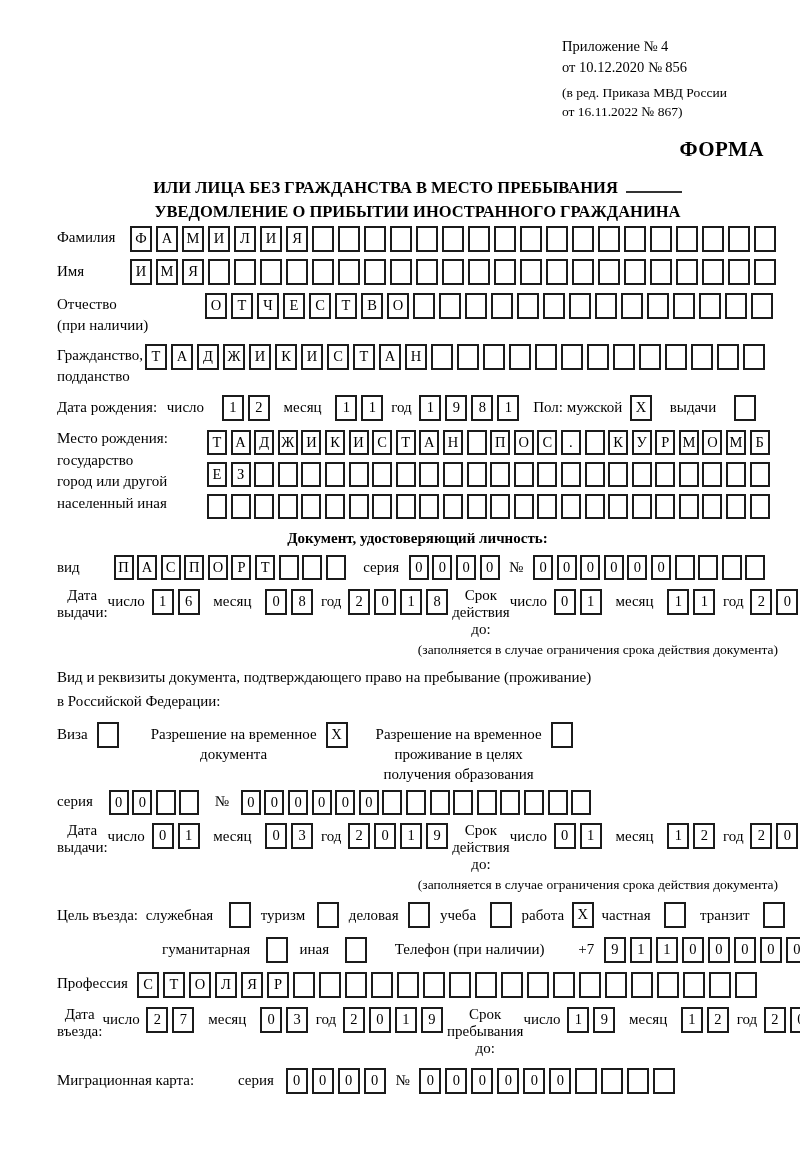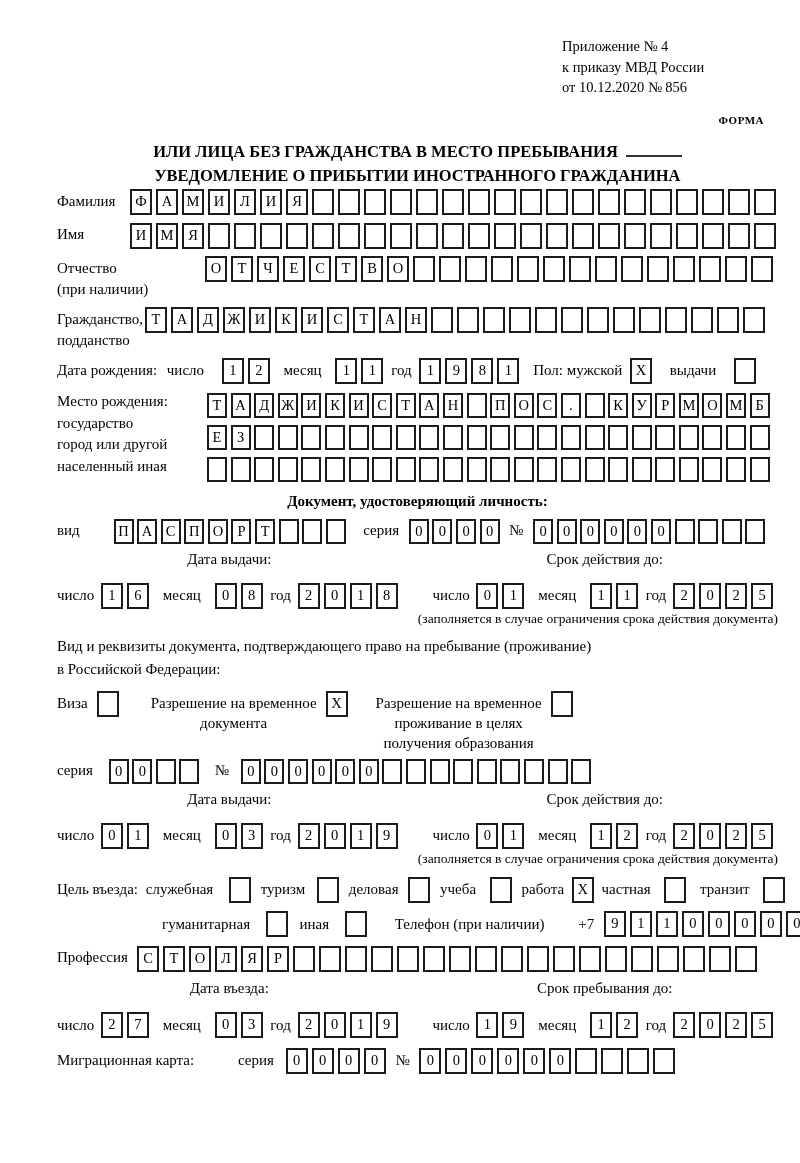--- a/index.html
+++ b/index.html
@@ -12,33 +12,33 @@
   .cells{display:inline-block;white-space:nowrap;vertical-align:middle;line-height:26px;}
   .cells.compact .cell{width:20px;height:25px;margin-right:3.6px;}
   .cellrow{margin-bottom:5px;white-space:nowrap;}
 
   .row{display:flex;align-items:flex-start;margin-bottom:6px;}
   .flabel{flex:none;line-height:21px;padding-top:3px;}
 
   
   .meta{margin-left:505px;line-height:1.42;font-size:14.5px;}
   .meta .amend{margin-top:6px;font-size:13.5px;}
-  .form-label{text-align:right;padding-right:14px;font-weight:bold;font-size:11px;margin-top:16px;letter-spacing:.5px;}
+  .form-label{text-align:right;padding-right:14px;font-weight:bold;font-size:21px;margin-top:16px;letter-spacing:.5px;}
 
   .title{text-align:center;font-weight:bold;font-size:16.5px;line-height:1.45;margin-top:14px;}
   .title-underline{display:inline-block;width:56px;border-bottom:2px solid #333;height:14px;margin-left:8px;}
 
   .section-heading{font-weight:bold;font-size:15.2px;margin-top:26px;margin-bottom:18px;letter-spacing:.2px;}
   .gap6{display:inline-block;width:6px;}
 
   .center-bold{text-align:center;font-weight:bold;margin:4px 0 6px 0;}
 
   
   .dates-wrap{display:flex;justify-content:space-between;margin-bottom:2px;width:720px;}
-  .dgroup{display:flex;flex-direction:column;gap:12px;}
+  .dgroup{display:flex;flex-direction:row;}
   .dgroup .dtitle{text-align:center;margin-bottom:2px;}
   .dgroup .drow{white-space:nowrap;}
   .dgroup .drow .lbl{display:inline-block;vertical-align:middle;line-height:26px;}
   .note{text-align:right;font-size:13.5px;margin:1px 0 8px 0;}
 
   .para{line-height:1.55;}
 
   
   .opts{display:flex;align-items:flex-start;margin-top:8px;margin-bottom:4px;}
   .opt{display:flex;align-items:flex-start;margin-right:14px;}
@@ -51,22 +51,25 @@
 
   .label-col{flex:none;line-height:21.5px;}
 </style>
 </head>
 <body>
 
 <div class="page">
 
   <div class="meta">
     <div>Приложение № 4</div>
-    <div>к приказу МВД России</div>
     <div>от 10.12.2020 № 856</div>
+    <div class="amend">
+      <div>(в ред. Приказа МВД России</div>
+      <div>от 16.11.2022 № 867)</div>
+    </div>
   </div>
   <div class="form-label">ФОРМА</div>
 
   <div class="title">
     <div><span>ИЛИ ЛИЦА БЕЗ ГРАЖДАНСТВА В МЕСТО ПРЕБЫВАНИЯ</span><span class="title-underline"></span></div>
     <div>УВЕДОМЛЕНИЕ О ПРИБЫТИИ ИНОСТРАННОГО ГРАЖДАНИНА</div>
   </div>
 
 
   <div class="row">

